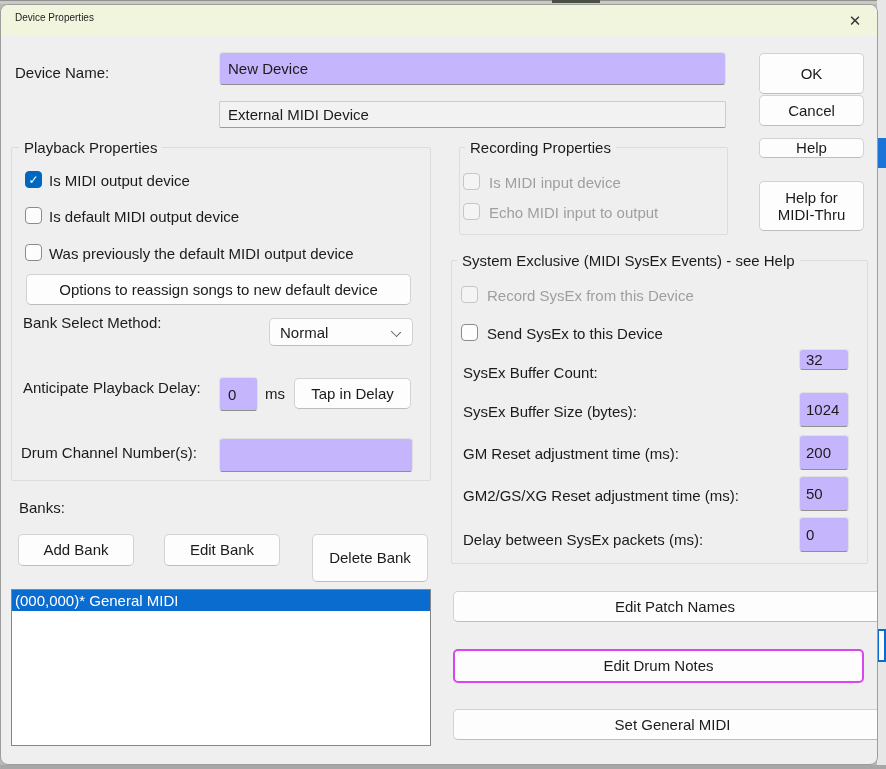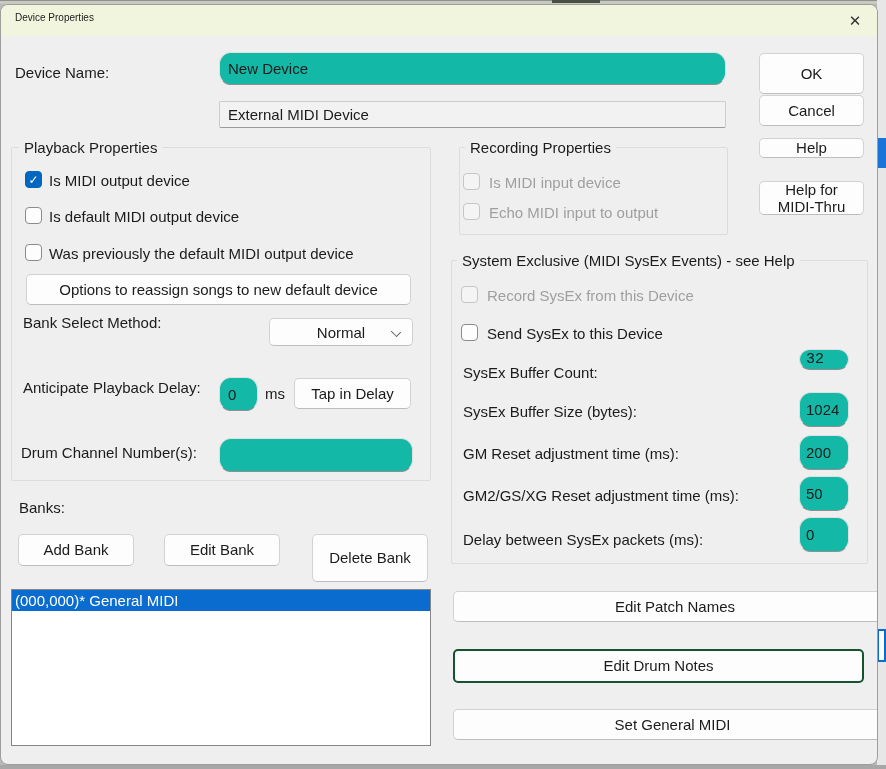--- a/index.html
+++ b/index.html
@@ -22,23 +22,23 @@
   .title { position:absolute; left:14px; top:7px; font-size:10px; color:#1c1c1c; }
   .close-x { position:absolute; right:9px; top:3px; width:26px; height:26px; text-align:center; line-height:26px;
              font-size:15px; color:#333; cursor:pointer; }
 
   
   .lbl { position:absolute; white-space:nowrap; }
   .lbl.dis { color:#9f9f9f; }
   .btn { position:absolute; background:#fdfdfd; border:1px solid #d2d2d2; border-bottom-color:#bdbdbd;
          border-radius:5px; display:flex; align-items:center; justify-content:center; text-align:center;
          font-size:15px; color:#1b1b1b; cursor:pointer; line-height:1.15; }
-  .btn.focus { border:2px solid #14532d; }
-  .txt { position:absolute; background:#14b8a6; border:1px solid #e0e0e0; border-bottom:1px solid #8f8f8f;
-         border-radius:12px; font-family:"Liberation Sans", sans-serif; font-size:15px; color:#1b1b1b; padding:0 8px; }
+  .btn.focus { border:2px solid #d946ef; }
+  .txt { position:absolute; background:#c4b5fd; border:1px solid #e0e0e0; border-bottom:1px solid #8f8f8f;
+         border-radius:4px; font-family:"Liberation Sans", sans-serif; font-size:15px; color:#1b1b1b; padding:0 8px; }
   .txt.ro { background:#f2f2f2; border:1px solid #cccccc; border-bottom-color:#9a9a9a; border-radius:2px; }
   .group { position:absolute; border:1px solid #dcdcdc; border-radius:2px; }
   .group-title { position:absolute; background:#efefef; padding:0 5px; white-space:nowrap; }
 
   .cb { position:absolute; width:17px; height:17px; border:1px solid #8b8b8b; border-radius:4px; background:#fdfdfd; cursor:pointer; }
   .cb.checked { background:#0067c0; border-color:#0067c0; color:#fff; font-size:12px; text-align:center; line-height:16px; }
   .cb.dis { border-color:#c6c6c6; background:#f4f4f4; cursor:default; }
 
   .dropdown { position:absolute; background:#fdfdfd; border:1px solid #d2d2d2; border-bottom-color:#bdbdbd;
               border-radius:5px; display:flex; align-items:center; padding:0 10px; cursor:pointer; }
@@ -68,38 +68,38 @@
       <div class="close-x">✕</div>
     </div>
 
     <div class="lbl" style="left:14px; top:59px;">Device Name:</div>
     <input class="txt" style="left: 218px; top: 47px; width: 507px; height: 33px;" value="New Device">
     <input class="txt ro" style="left: 218px; top: 96px; width: 507px; height: 27px;" readonly="" value="External MIDI Device">
 
     <div class="btn" style="left:758px; top:48px; width:105px; height:41px;">OK</div>
     <div class="btn" style="left:758px; top:90px; width:105px; height:31px;">Cancel</div>
     <div class="btn" style="left:758px; top:133px; width:105px; height:20px;">Help</div>
-    <div class="btn" style="left:758px; top:176px; width:105px; height:34px; padding:0 14px;">Help for MIDI-Thru</div>
+    <div class="btn" style="left:758px; top:176px; width:105px; height:50px; padding:0 14px;">Help for MIDI-Thru</div>
 
     <div class="group" style="left:10px; top:142px; width:420px; height:334px;"></div>
     <div class="group-title lbl" style="left:18px; top:134px;">Playback Properties</div>
 
     <div class="cb checked" style="left:24px; top:166px;"><span>✓</span></div>
     <div class="lbl" style="left:48px; top:167px;">Is MIDI output device</div>
 
     <div class="cb" style="left:24px; top:202px;"></div>
     <div class="lbl" style="left:48px; top:203px;">Is default MIDI output device</div>
 
     <div class="cb" style="left:24px; top:239px;"></div>
     <div class="lbl" style="left:48px; top:240px;">Was previously the default MIDI output device</div>
 
     <div class="btn" style="left:25px; top:269px; width:385px; height:31px;">Options to reassign songs to new default device</div>
 
     <div class="lbl" style="left:22px; top:309px;text-align:center;">Bank Select Method:</div>
-    <div class="dropdown" style="left:268px; top:313px; width:144px; height:28px;justify-content:center;">
+    <div class="dropdown" style="left:268px; top:313px; width:144px; height:28px;">
       <span>Normal</span>
       <span class="chevron"></span>
     </div>
 
     <div class="lbl" style="left:22px; top:374px;">Anticipate Playback Delay:</div>
     <input class="txt" style="left: 218px; top: 372px; width: 39px; height: 34px;" value="0">
     <div class="lbl" style="left:264px; top:380px;">ms</div>
     <div class="btn" style="left:293px; top:373px; width:117px; height:31px;">Tap in Delay</div>
 
     <div class="lbl" style="left:20px; top:439px;">Drum Channel Number(s):</div>
@@ -117,21 +117,21 @@
     <div class="group" style="left:450px; top:255px; width:417px; height:304px;"></div>
     <div class="group-title lbl" style="left:456px; top:247px;">System Exclusive (MIDI SysEx Events)  -  see Help</div>
 
     <div class="cb dis" style="left:460px; top:281px;"></div>
     <div class="lbl dis" style="left:486px; top:282px;">Record SysEx from this Device</div>
 
     <div class="cb" style="left:460px; top:319px;"></div>
     <div class="lbl" style="left:486px; top:320px;">Send SysEx to this Device</div>
 
     <div class="lbl" style="left:462px; top:359px;">SysEx Buffer Count:</div>
-    <input class="txt" style="left: 798px; top: 344px; width: 50px; height: 21px; padding: 8px 6px; font-family: Liberation Mono, monospace;" value="32">
+    <input class="txt" style="left: 798px; top: 344px; width: 50px; height: 21px; padding: 8px 6px;" value="32">
 
     <div class="lbl" style="left:462px; top:398px;">SysEx Buffer Size (bytes):</div>
     <input class="txt" style="left: 798px; top: 387px; width: 50px; height: 35px; padding: 0px 6px;" value="1024">
 
     <div class="lbl" style="left:462px; top:440px;">GM Reset adjustment time (ms):</div>
     <input class="txt" style="left: 798px; top: 430px; width: 50px; height: 35px; padding: 0px 6px;" value="200">
 
     <div class="lbl" style="left:462px; top:482px;">GM2/GS/XG Reset adjustment time (ms):</div>
     <input class="txt" style="left: 798px; top: 471px; width: 50px; height: 35px; padding: 0px 6px;" value="50">
 

